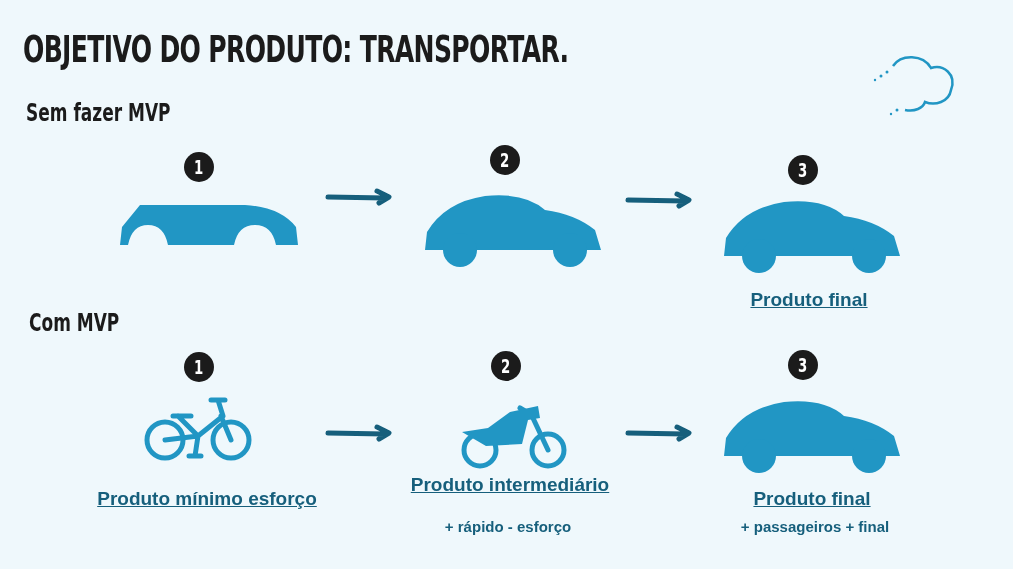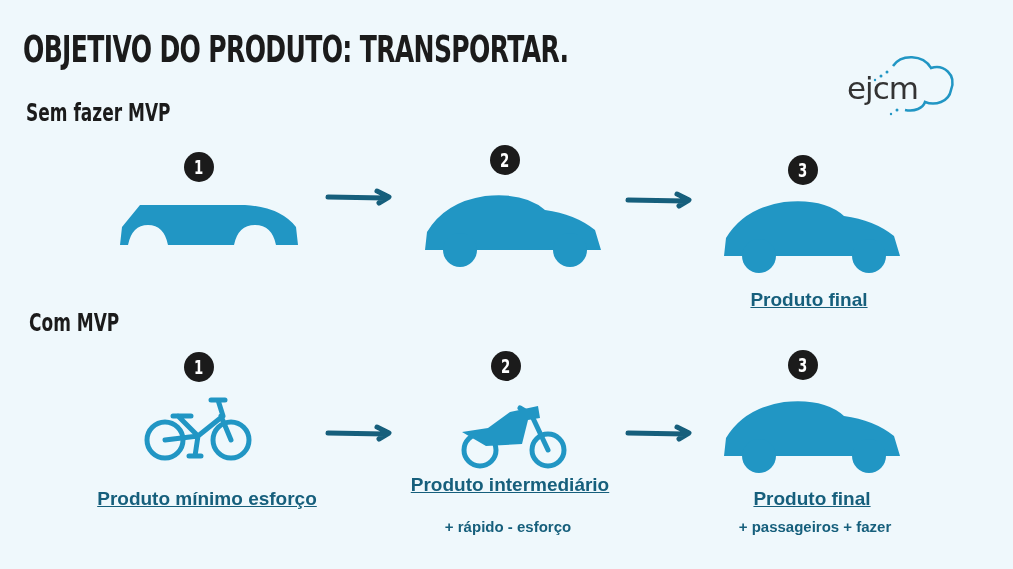--- a/index.html
+++ b/index.html
@@ -22,21 +22,20 @@
 
 <div class="logo">
   <svg width="125" height="80" viewBox="0 0 125 80">
     <path d="M58 16 C66 4 88 4 96 18 C108 14 122 24 116 40 C114 52 100 56 90 52 C88 58 80 62 70 60" fill="none" stroke="#2196c4" stroke-width="2.5"></path>
     <circle cx="52" cy="22" r="1.5" fill="#2196c4"></circle>
       <circle cx="46" cy="26" r="1.5" fill="#2196c4"></circle>
     <circle cx="40" cy="30" r="1.2" fill="#2196c4"></circle>
       <circle cx="62" cy="60" r="1.5" fill="#2196c4"></circle>
     <circle cx="56" cy="64" r="1.2" fill="#2196c4"></circle>
   </svg>
-  <span class="logo-text">ejcm</span>
 </div>
 
 <div class="subtitle" style="left:26px;top:100px;">Sem fazer MVP</div>
 
 <div class="badge" style="left:184px;top:152px;">
     <span>1</span>
   </div>
 <svg class="icon" style="left:120px;top:205px;" width="180" height="40" viewBox="0 0 180 40">
   <path d="M20 0 L125 0 Q160 2 176 22 L178 40 L156 40 Q152 20 135 20 Q118 20 114 40 L48 40 Q44 20 28 20 Q12 20 8 40 L0 40 L2 22 Z" fill="#2196c4"></path>
 </svg>
@@ -102,13 +101,13 @@
 
 <div class="badge" style="left:788px;top:350px;">
     <span>3</span>
   </div>
 <svg class="icon" style="left:724px;top:398px;" width="180" height="78" viewBox="0 0 180 78">
   <path d="M0 58 L2 40 Q20 10 60 4 Q100 0 120 18 Q150 22 170 38 L176 58 Z" fill="#2196c4"></path>
   <circle cx="35" cy="58" r="17" fill="#2196c4"></circle>
     <circle cx="145" cy="58" r="17" fill="#2196c4"></circle>
 </svg>
 <div class="label" style="left:812px;top:488px;">Produto final</div>
-<div class="sublabel" style="left:815px;top:518px;">+ passageiros + fazer</div>
+<div class="sublabel" style="left:815px;top:518px;">+ passageiros + final</div>
 
 </body></html>

